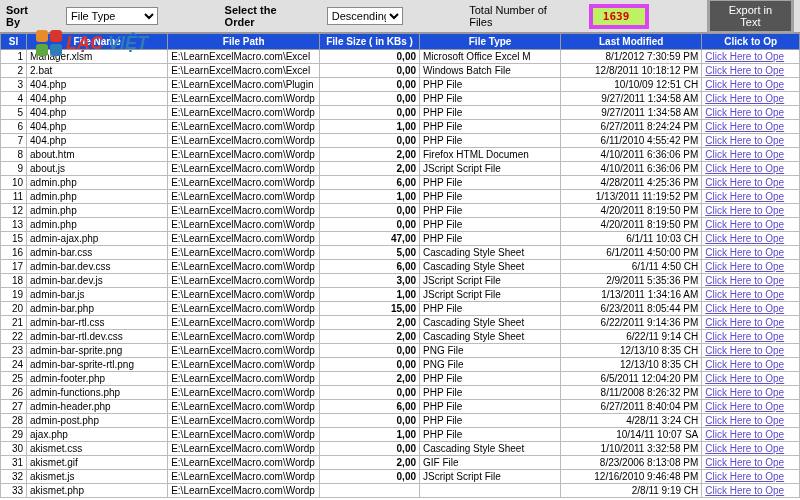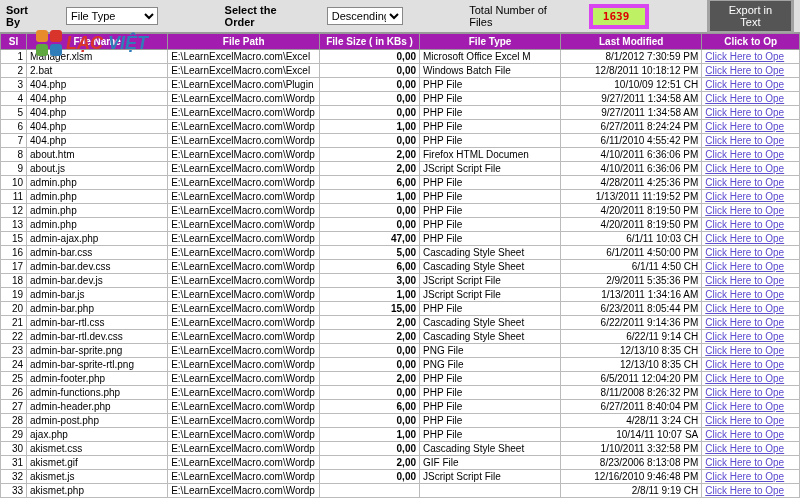--- a/index.html
+++ b/index.html
@@ -14,21 +14,21 @@
   .total-value { background: #bef264; color: #d00; font-weight: bold; padding: 2px 10px; min-width: 60px; text-align: left; border: 4px solid #d946ef; font-family: monospace; }
   .export-btn { background: #555; color: white; border: 3px solid #a3a3a3; padding: 3px 10px; font-size: 11px; cursor: pointer; }
   .logo { position: absolute; top: 30px; left: 36px; z-index: 5; display: flex; align-items: center; gap: 4px; }
   .logo-sq { display: grid; grid-template-columns: 12px 12px; grid-template-rows: 12px 12px; gap: 2px; }
   .logo-sq div { border-radius: 3px; }
   .sq-o { background: #e88b2d; } .sq-r { background: #d9342b; } .sq-g { background: #5fa83f; } .sq-b { background: #2f7db8; }
   .logo-text { font-family: Arial; font-weight: bold; font-size: 18px; font-style: italic; color: #2f7db8; }
   .logo-text .lv { color: #d9342b; }
   .grid-wrap { position: relative; height: 472px; overflow: auto; background: white; }
   table { border-collapse: collapse; width: 100%; font-size: 10px; table-layout: fixed; }
-  th { background: #a21caf; color: #fff; font-weight: bold; padding: 2px 3px; border: 1px solid #999; text-align: center; white-space: nowrap; overflow: hidden; }
+  th { background: #1d4ed8; color: #fff; font-weight: bold; padding: 2px 3px; border: 1px solid #999; text-align: center; white-space: nowrap; overflow: hidden; }
   td { border: 1px solid #bbb; padding: 1px 3px; white-space: nowrap; overflow: hidden; text-overflow: clip; background: #fff; height: 14px; }
   .col-sl { width: 24px; } .col-fn { width: 130px; } .col-fp { width: 140px; } .col-sz { width: 92px; } .col-ft { width: 130px; } .col-lm { width: 130px; } .col-op { width: 90px; }
   td.num { text-align: right; }
   td.size { text-align: right; font-weight: bold; }
   td.lm { text-align: right; }
   a.open { color: #5b4bcf; text-decoration: underline; cursor: pointer; }
 </style>
 </head>
 <body>
 

